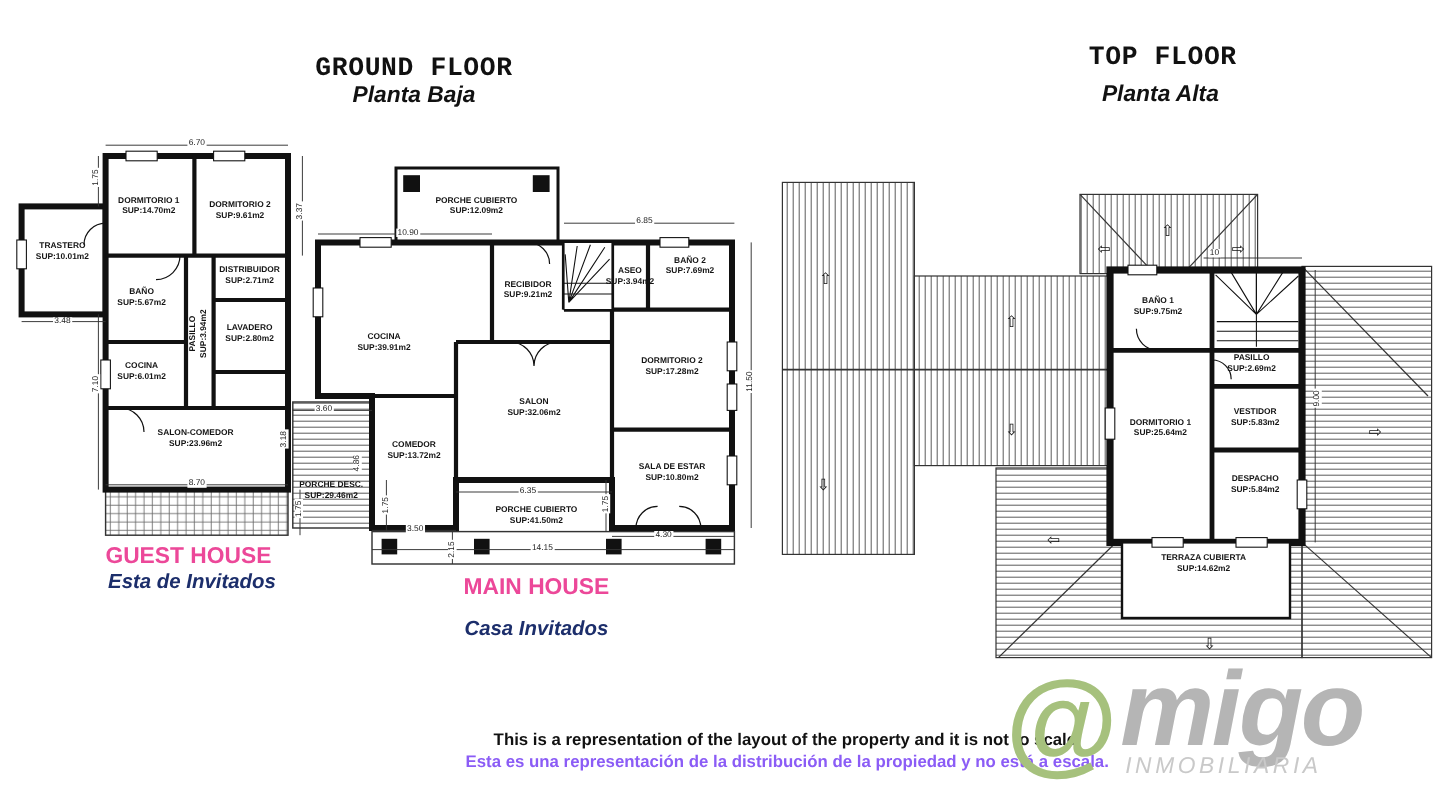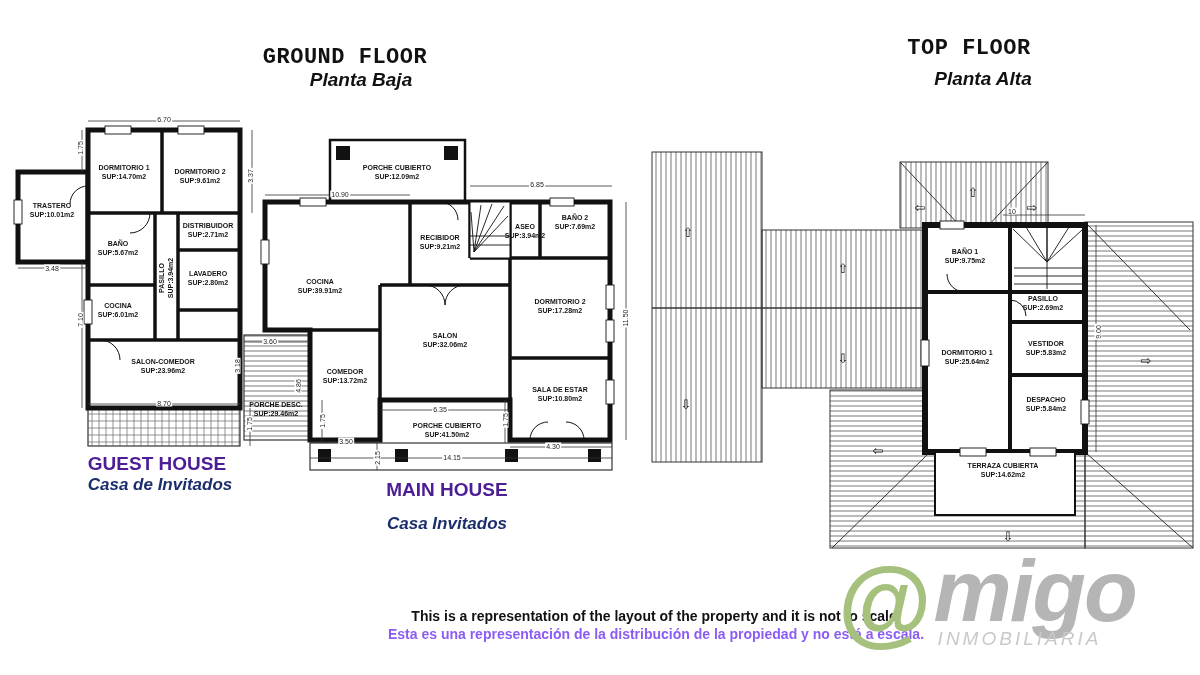--- a/index.html
+++ b/index.html
@@ -3,22 +3,22 @@
 <meta charset="utf-8">
 <style>
   html,body{margin:0;padding:0;}
   body{width:1200px;height:675px;position:relative;background:#ffffff;overflow:hidden;
        font-family:"Liberation Sans",sans-serif;}
   .stage{position:absolute;inset:0;}
   svg{position:absolute;left:0;top:0;}
   .ttl{position:absolute;transform:translate(-50%,-50%);text-align:center;color:#111;
        font-weight:bold;font-size:22px;letter-spacing:.5px;white-space:nowrap;font-family:Liberation Mono, monospace;}
   .ttl2{position:absolute;transform:translate(-50%,-50%);text-align:center;color:#111;
-       font-weight:bold;font-style:italic;font-size:19px;white-space:nowrap;margin-left:16px;}
-  .house{position:absolute;transform:translate(-50%,-50%);color:#4c1d95;font-weight:bold;
+       font-weight:bold;font-style:italic;font-size:19px;white-space:nowrap;}
+  .house{position:absolute;transform:translate(-50%,-50%);color:#ec4899;font-weight:bold;
        font-size:19px;white-space:nowrap;}
   .house2{position:absolute;transform:translate(-50%,-50%);color:#1c2e6b;font-weight:bold;
        font-style:italic;font-size:17px;white-space:nowrap;}
   .lbl{position:absolute;transform:translate(-50%,-50%);text-align:center;color:#141414;
        font-weight:bold;font-size:7px;line-height:1.3;white-space:nowrap;}
   .lbl span{display:block;}
   .lbl.v{transform:translate(-50%,-50%) rotate(-90deg);}
   .dim{position:absolute;transform:translate(-50%,-50%);color:#222;font-size:7px;
        background:#fff;padding:0 1px;white-space:nowrap;}
   .dim.v{transform:translate(-50%,-50%) rotate(-90deg);}
@@ -173,21 +173,21 @@
     <line x1="1096" y1="225" x2="1096" y2="452" stroke="#333" stroke-width="0.8"></line>
   </g>
 </svg>
 
   <div class="ttl" style="left:345px;top:57px">GROUND FLOOR</div>
   <div class="ttl2" style="left:345px;top:80px">Planta Baja</div>
   <div class="ttl" style="left:969px;top:48px">TOP FLOOR</div>
   <div class="ttl2" style="left:967px;top:79px">Planta Alta</div>
 
   <div class="house" style="left:157px;top:464px">GUEST HOUSE</div>
-  <div class="house2" style="left:160px;top:485px">Casa de Invitados</div>
+  <div class="house2" style="left:160px;top:485px">Esta de Invitados</div>
   <div class="house" style="left:447px;top:490px">MAIN HOUSE</div>
   <div class="house2" style="left:447px;top:524px">Casa Invitados</div>
 
   <div class="lbl" style="left:52px;top:210px">
       <span>TRASTERO</span>
       <span>SUP:10.01m2</span>
     </div>
   <div class="lbl" style="left:124px;top:172px">
       <span>DORMITORIO 1</span>
       <span>SUP:14.70m2</span>

